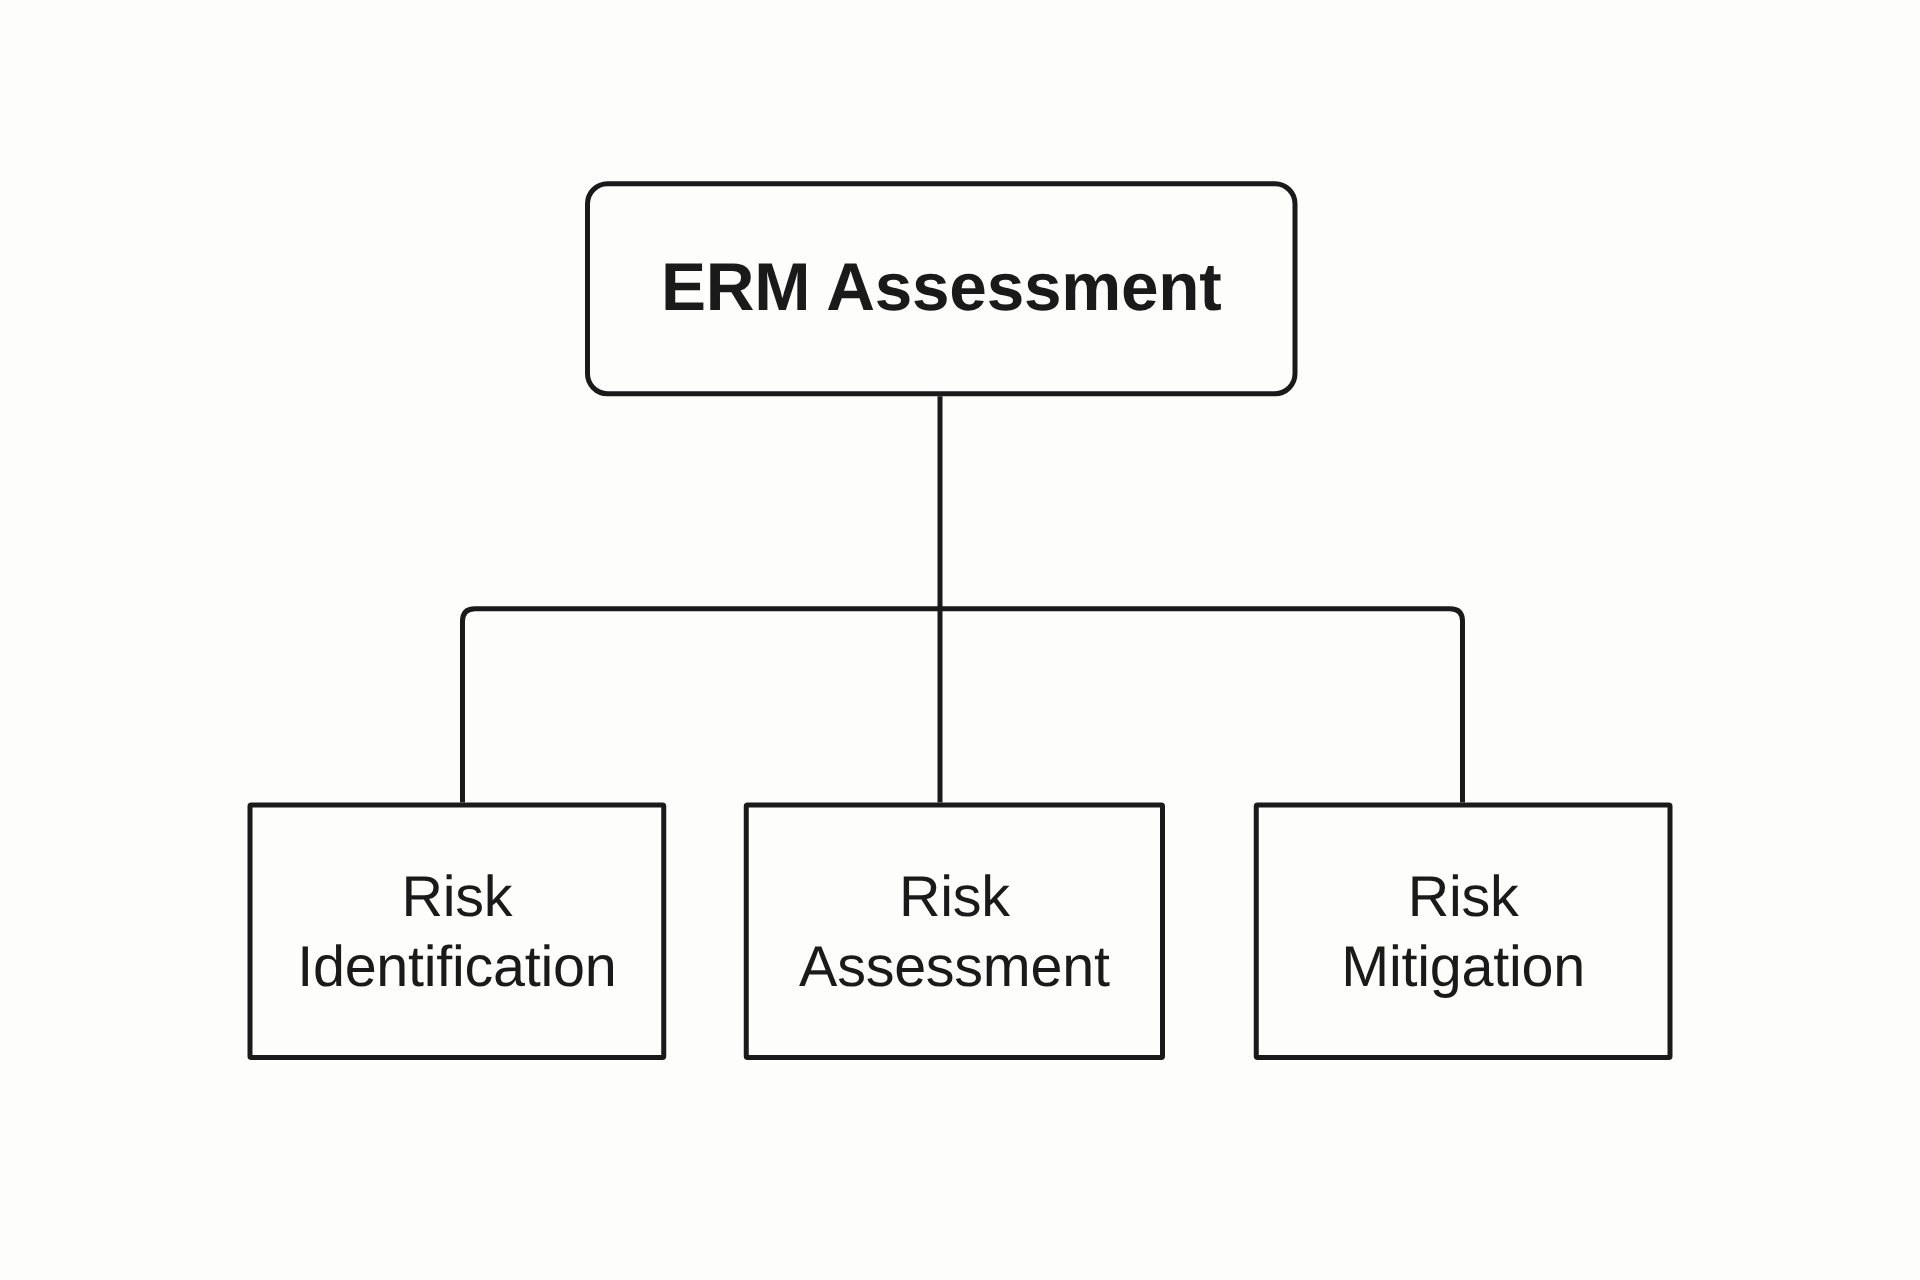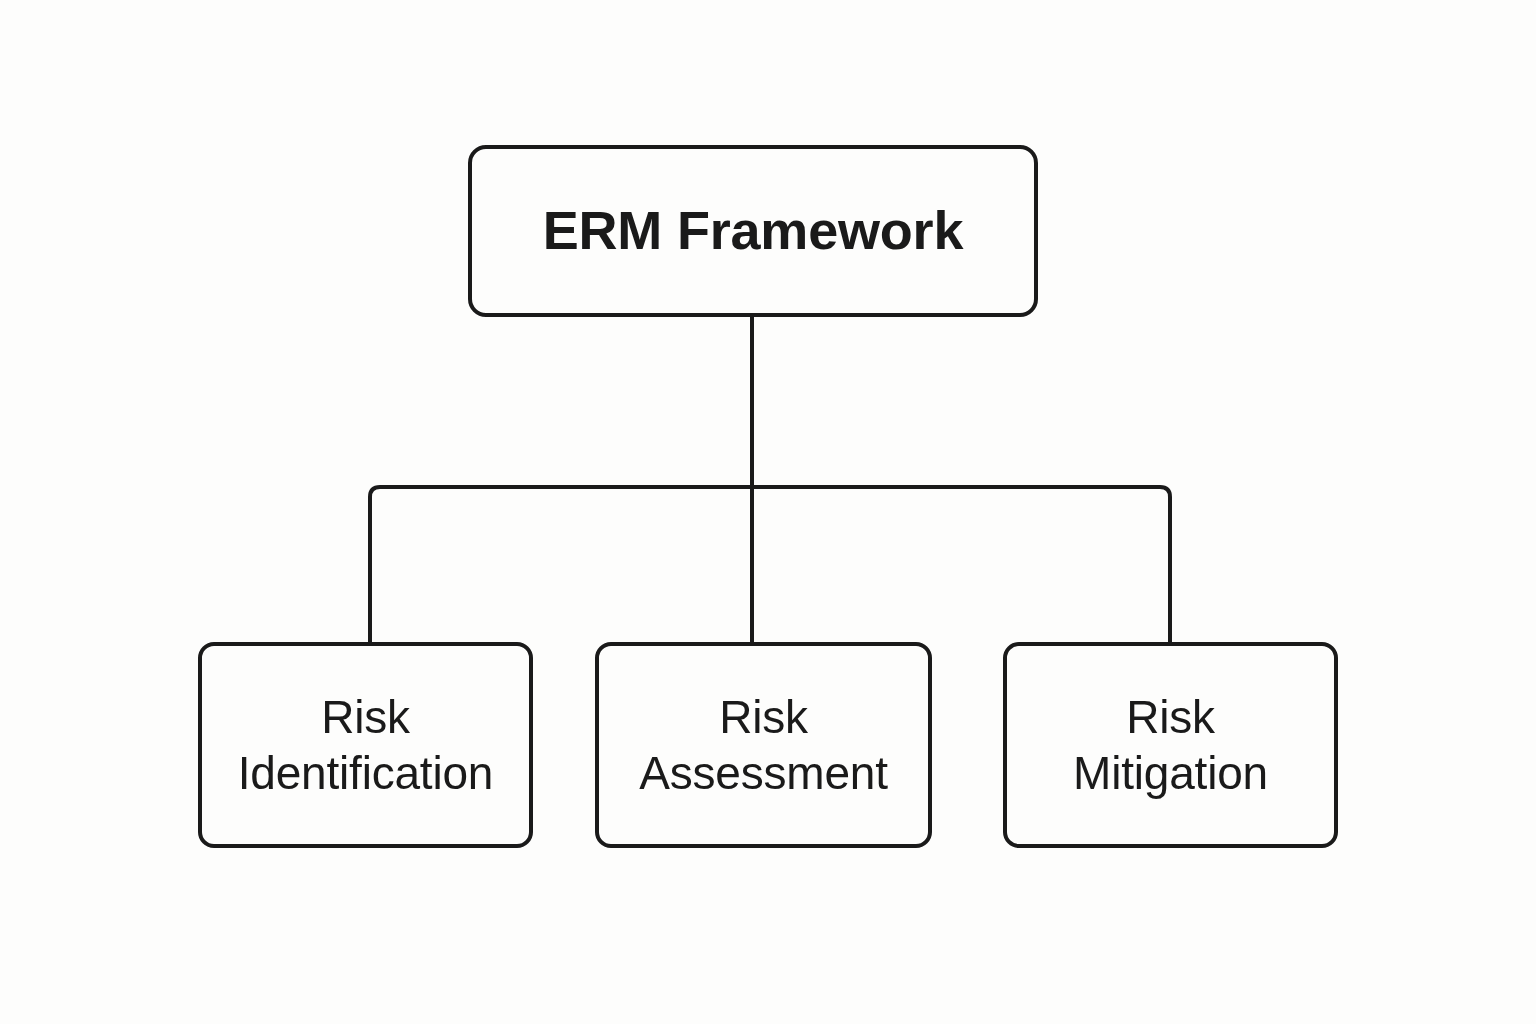--- a/index.html
+++ b/index.html
@@ -26,21 +26,21 @@
     top: 0;
     width: 1536px;
     height: 1024px;
     pointer-events: none;
   }
   .node {
     position: absolute;
     box-sizing: border-box;
     background: #fdfdfc;
     border: 4px solid #1a1a1a;
-    border-radius: 16px;
+    border-radius: 3px;
     display: flex;
     align-items: center;
     justify-content: center;
     text-align: center;
     color: #1a1a1a;
   }
   .node-label {
     display: block;
     white-space: pre-line;
     line-height: 1.22;
@@ -88,21 +88,21 @@
   <svg id="connector-layer" viewBox="0 0 1536 1024">
     <g fill="none" stroke="#1a1a1a" stroke-width="4" stroke-linecap="butt">
       <path d="M 752 317 L 752 487"></path>
       <path d="M 370 642 L 370 497 Q 370 487 380 487 L 752 487"></path>
       <path d="M 1170 642 L 1170 497 Q 1170 487 1160 487 L 752 487"></path>
       <path d="M 752 487 L 752 642"></path>
     </g>
   </svg>
 
   <div class="node root" id="node-root">
-    <span class="node-label">ERM Framework</span>
+    <span class="node-label">ERM Assessment</span>
   </div>
 
   <div class="node child" id="node-child-0">
     <span class="node-label">Risk
 Identification</span>
   </div>
 
   <div class="node child" id="node-child-1">
     <span class="node-label">Risk
 Assessment</span>

